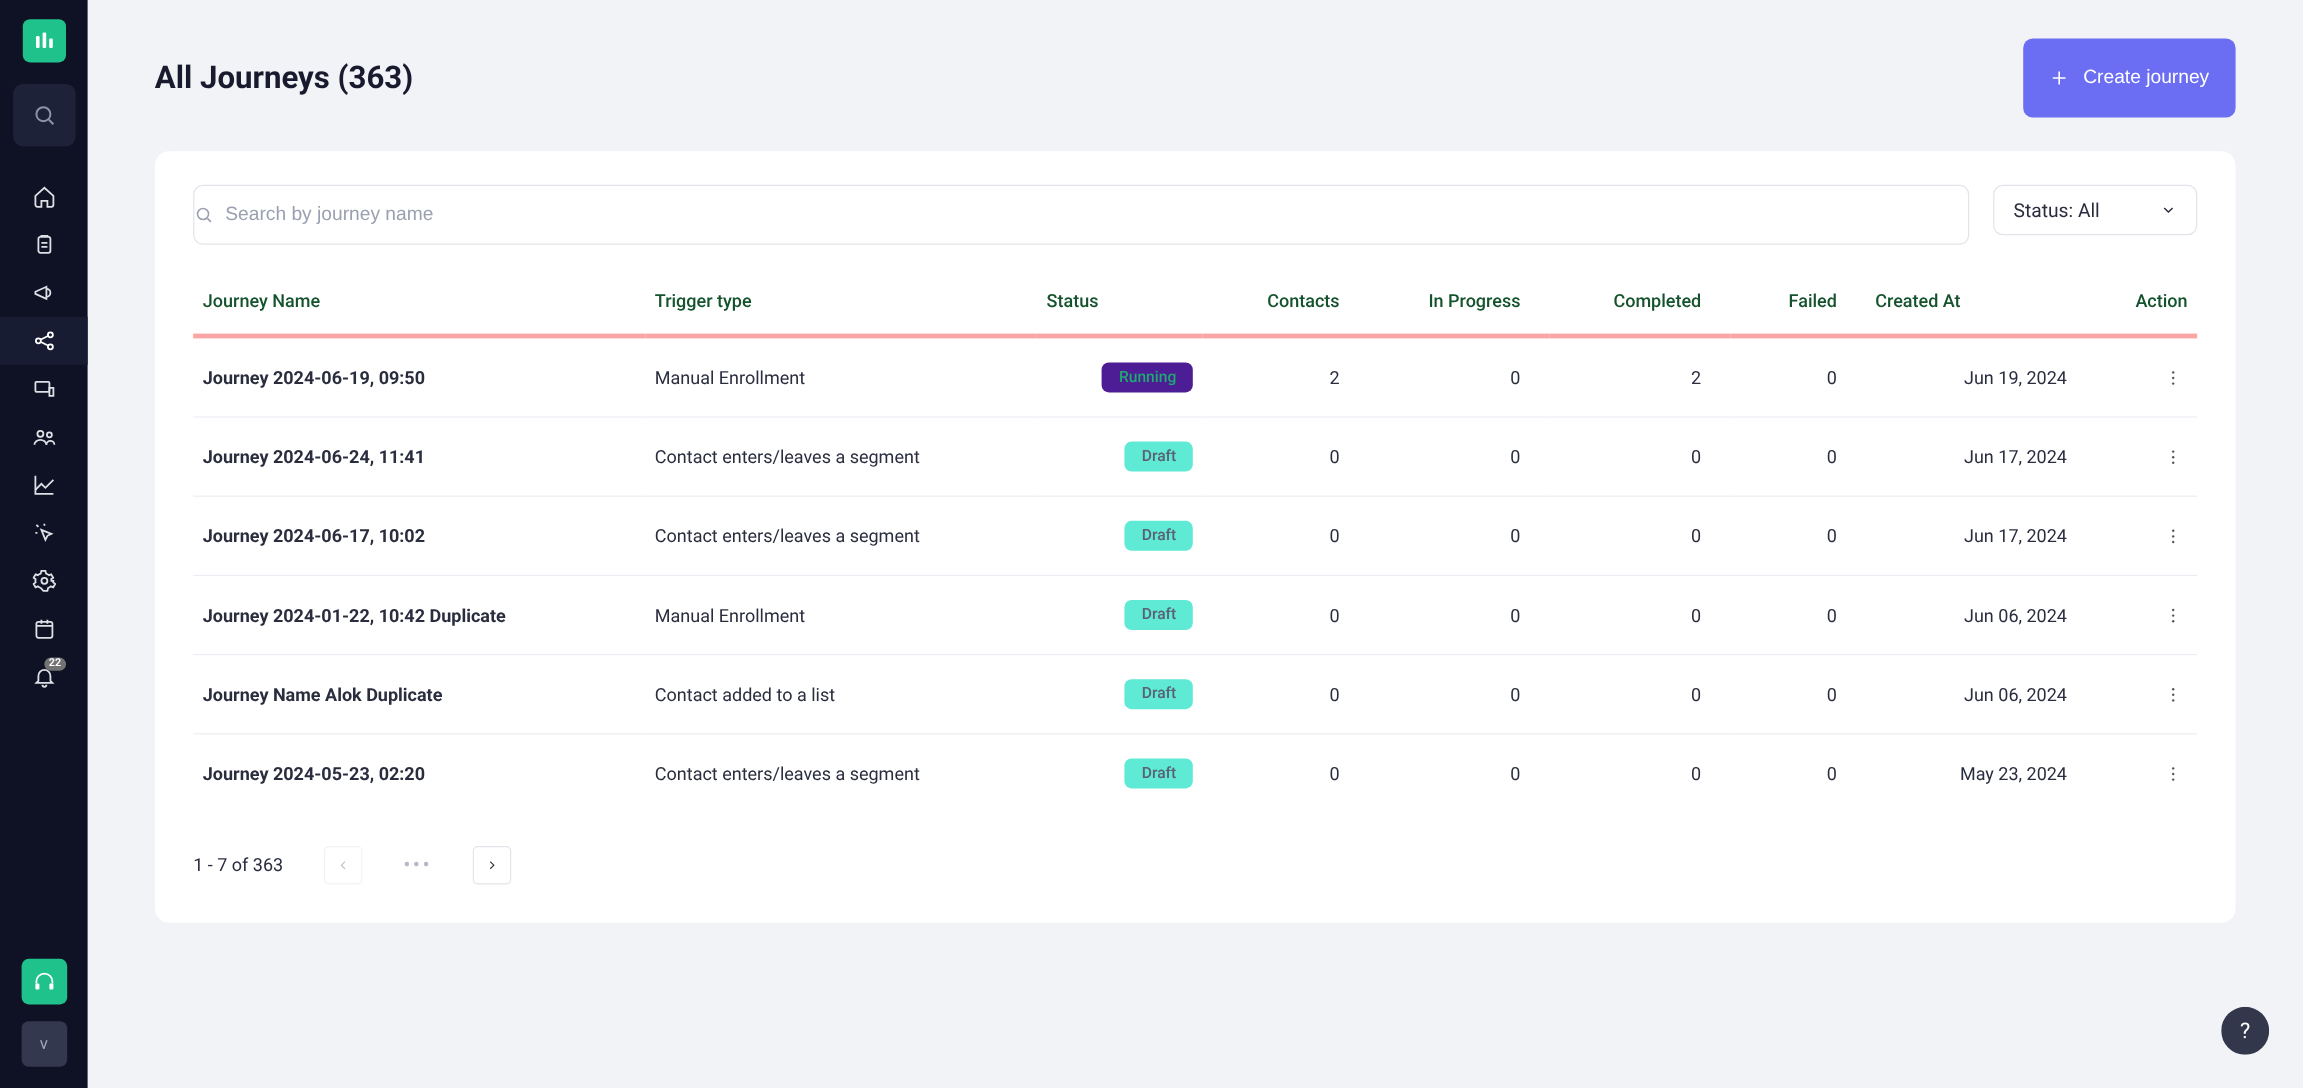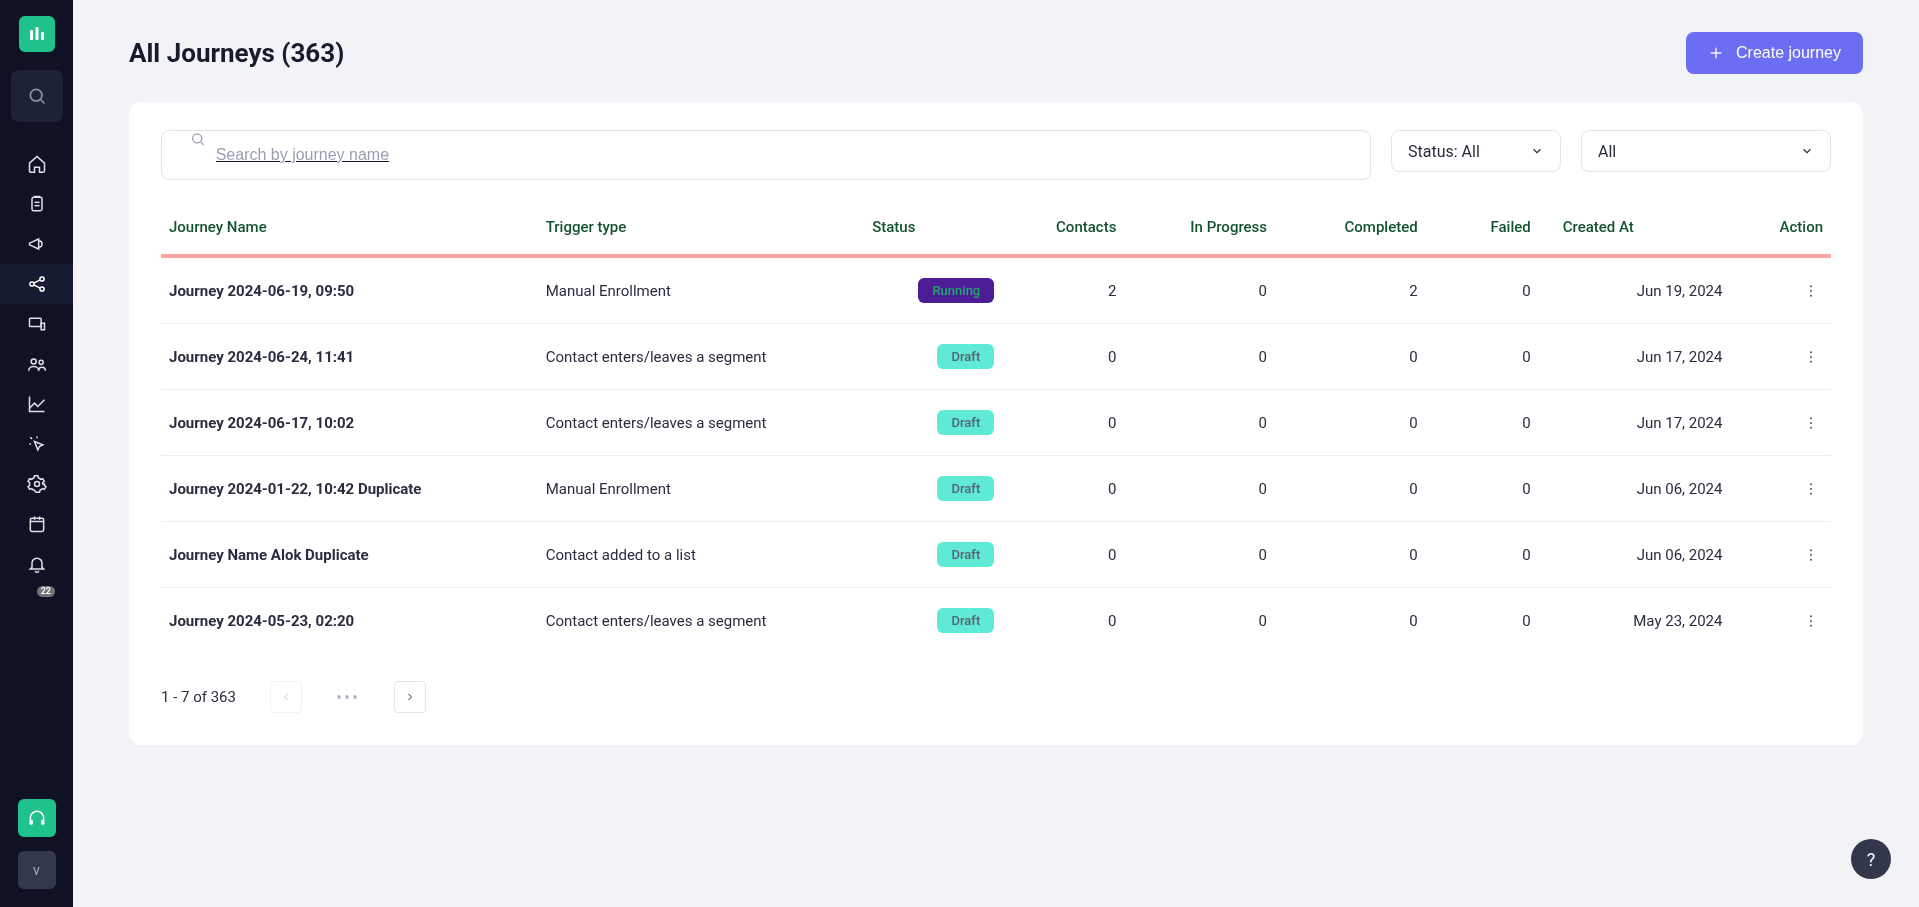--- a/index.html
+++ b/index.html
@@ -73,21 +73,20 @@
     position: absolute;
     top: 4px;
     right: 18px;
     background: #737373;
     color: #fff;
     font-size: 9px;
     font-weight: 600;
     border-radius: 8px;
     padding: 1px 4px;
     line-height: 1;
-    margin-top: 38px;
   }
   .sidebar-spacer { flex: 1; }
   .support-tile {
     width: 38px;
     height: 38px;
     background: #1fc28a;
     border-radius: 6px;
     display: flex;
     align-items: center;
     justify-content: center;
@@ -122,21 +121,21 @@
   .page-title {
     font-size: 26px;
     font-weight: 700;
     color: #1a1a2e;
   }
   .create-btn {
     background: #6b6df2;
     color: #fff;
     border: none;
     border-radius: 8px;
-    padding: 12px 22px;
+    padding: 24px 22px;
     font-size: 16px;
     display: flex;
     align-items: center;
     gap: 12px;
     cursor: pointer;
   }
   .create-btn svg { stroke: #fff; }
   .card {
     background: #fff;
     border-radius: 12px;
@@ -145,23 +144,23 @@
   .filters-row {
     display: flex;
     gap: 20px;
     margin-bottom: 24px;
   }
   .search-box {
     flex: 1;
     border: 1px solid #e3e4ea;
     border-radius: 8px;
     display: flex;
-    padding: 0 28px;
+    align-items: center;
+    padding: 0 0;
     height: 50px;
-    text-decoration: underline;
   }
   .search-box input {
     border: none;
     outline: none;
     font-size: 16px;
     width: 100%;
     margin-left: 10px;
     color: #333;
   }
   .search-box input::placeholder { color: #9aa0b0; }
@@ -385,26 +384,20 @@
     <div class="filters-row">
       <div class="search-box">
         <svg width="16" height="16" viewBox="0 0 24 24">
             <circle cx="11" cy="11" r="7" stroke="#9aa0b0" stroke-width="2" fill="none"></circle>
             <line x1="16.5" y1="16.5" x2="21" y2="21" stroke="#9aa0b0" stroke-width="2"></line>
           </svg>
         <input type="text" placeholder="Search by journey name" style="">
       </div>
       <div class="select-box select-status">
         <span>Status: All</span>
-        <svg width="14" height="14" viewBox="0 0 24 24" stroke-width="2" fill="none">
-            <polyline points="6 9 12 15 18 9"></polyline>
-          </svg>
-      </div>
-      <div class="select-box select-all">
-        <span>All</span>
         <svg width="14" height="14" viewBox="0 0 24 24" stroke-width="2" fill="none">
             <polyline points="6 9 12 15 18 9"></polyline>
           </svg>
       </div>
     </div>
 
     <table class="journeys">
       <thead>
         <tr>
           <th style="width:300px">Journey Name</th>

